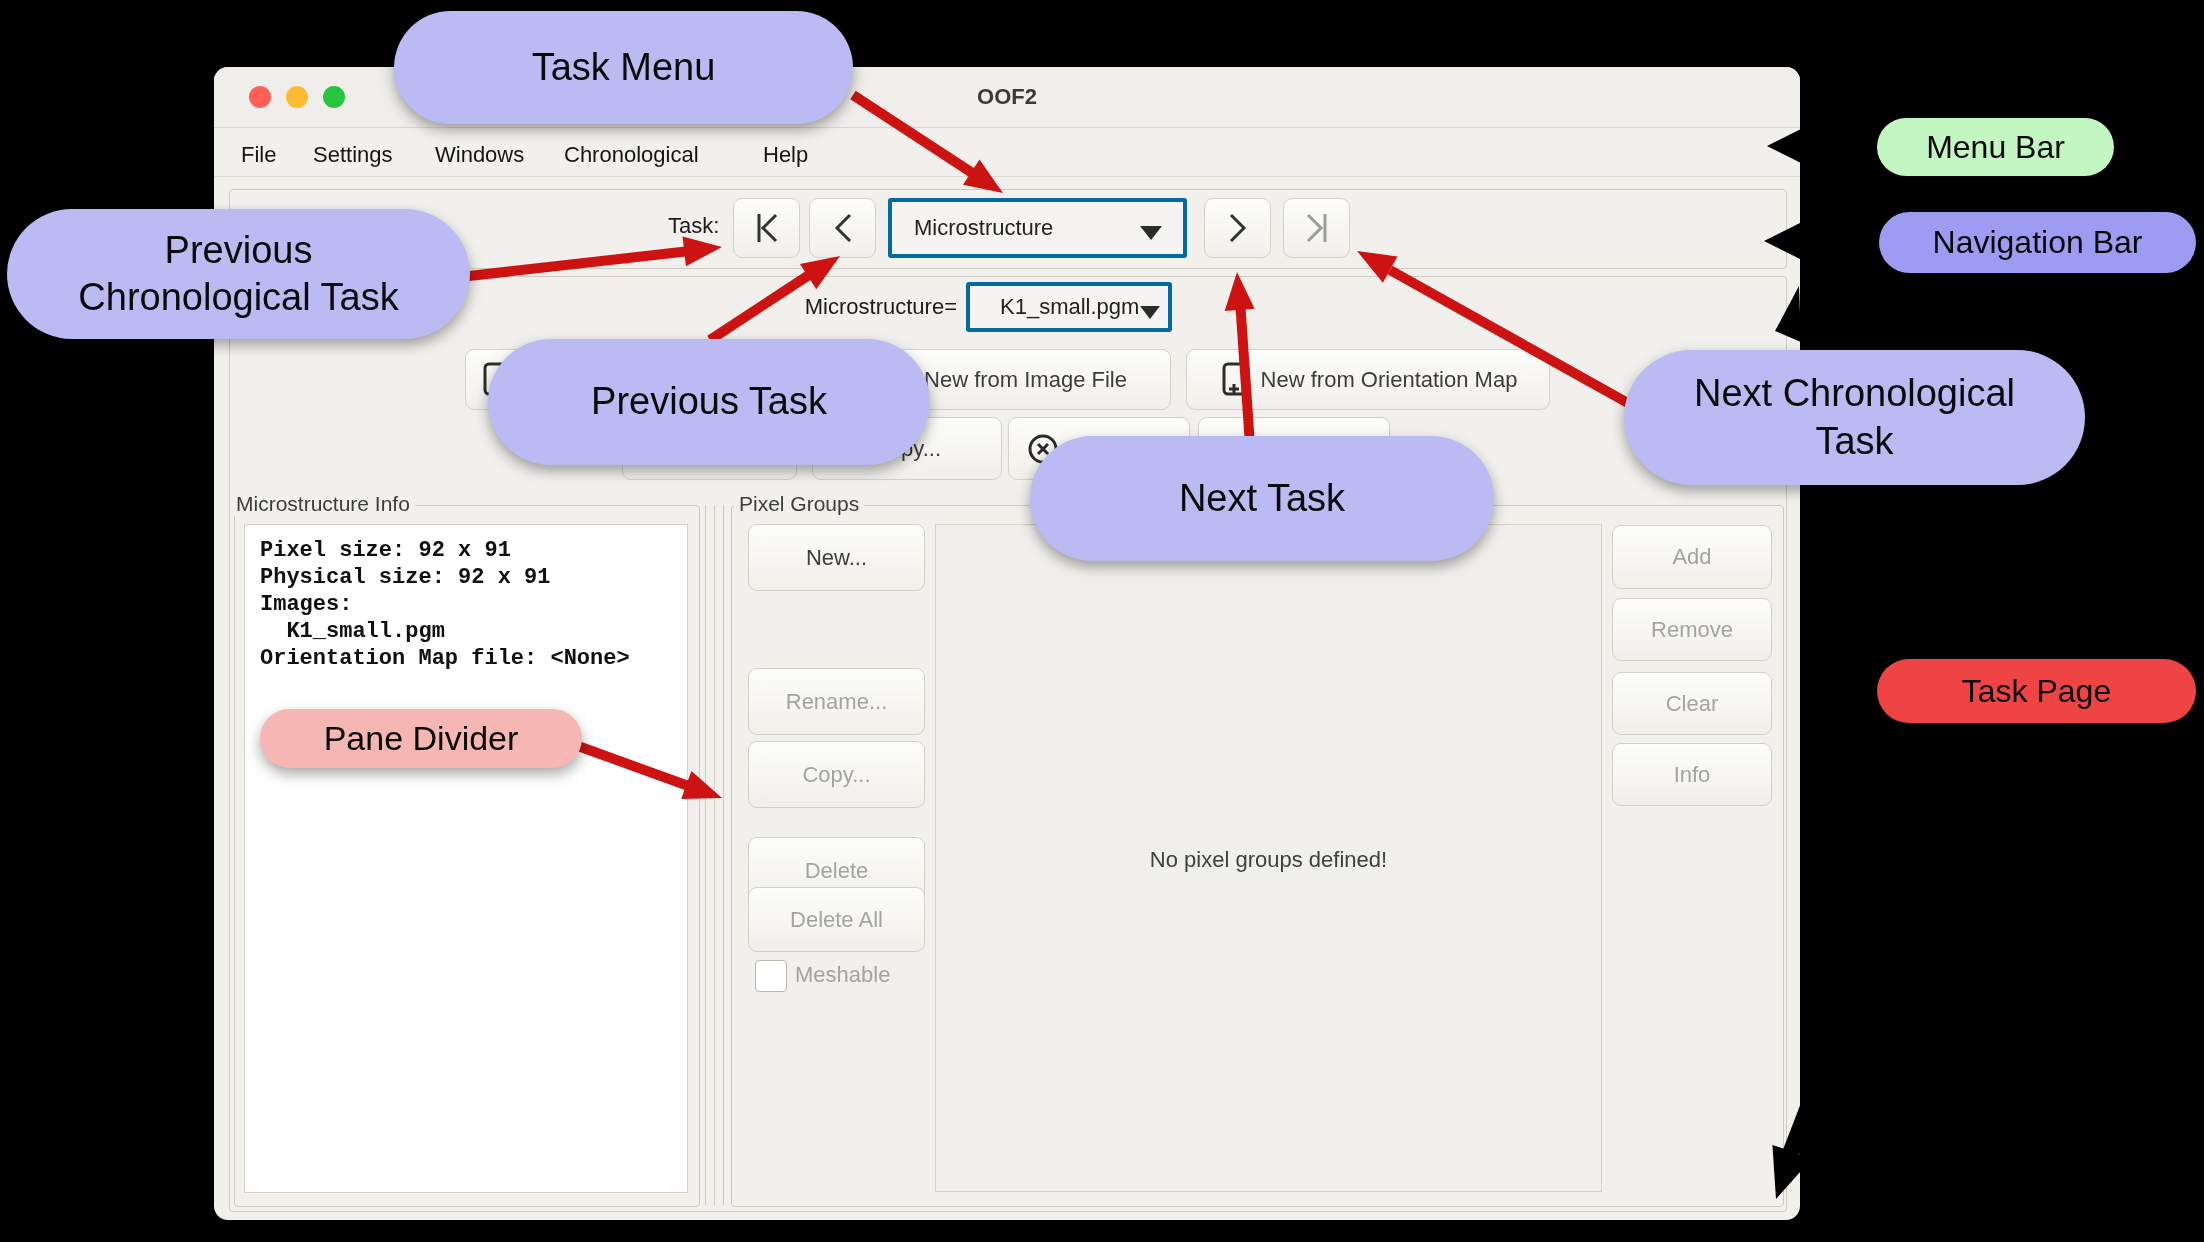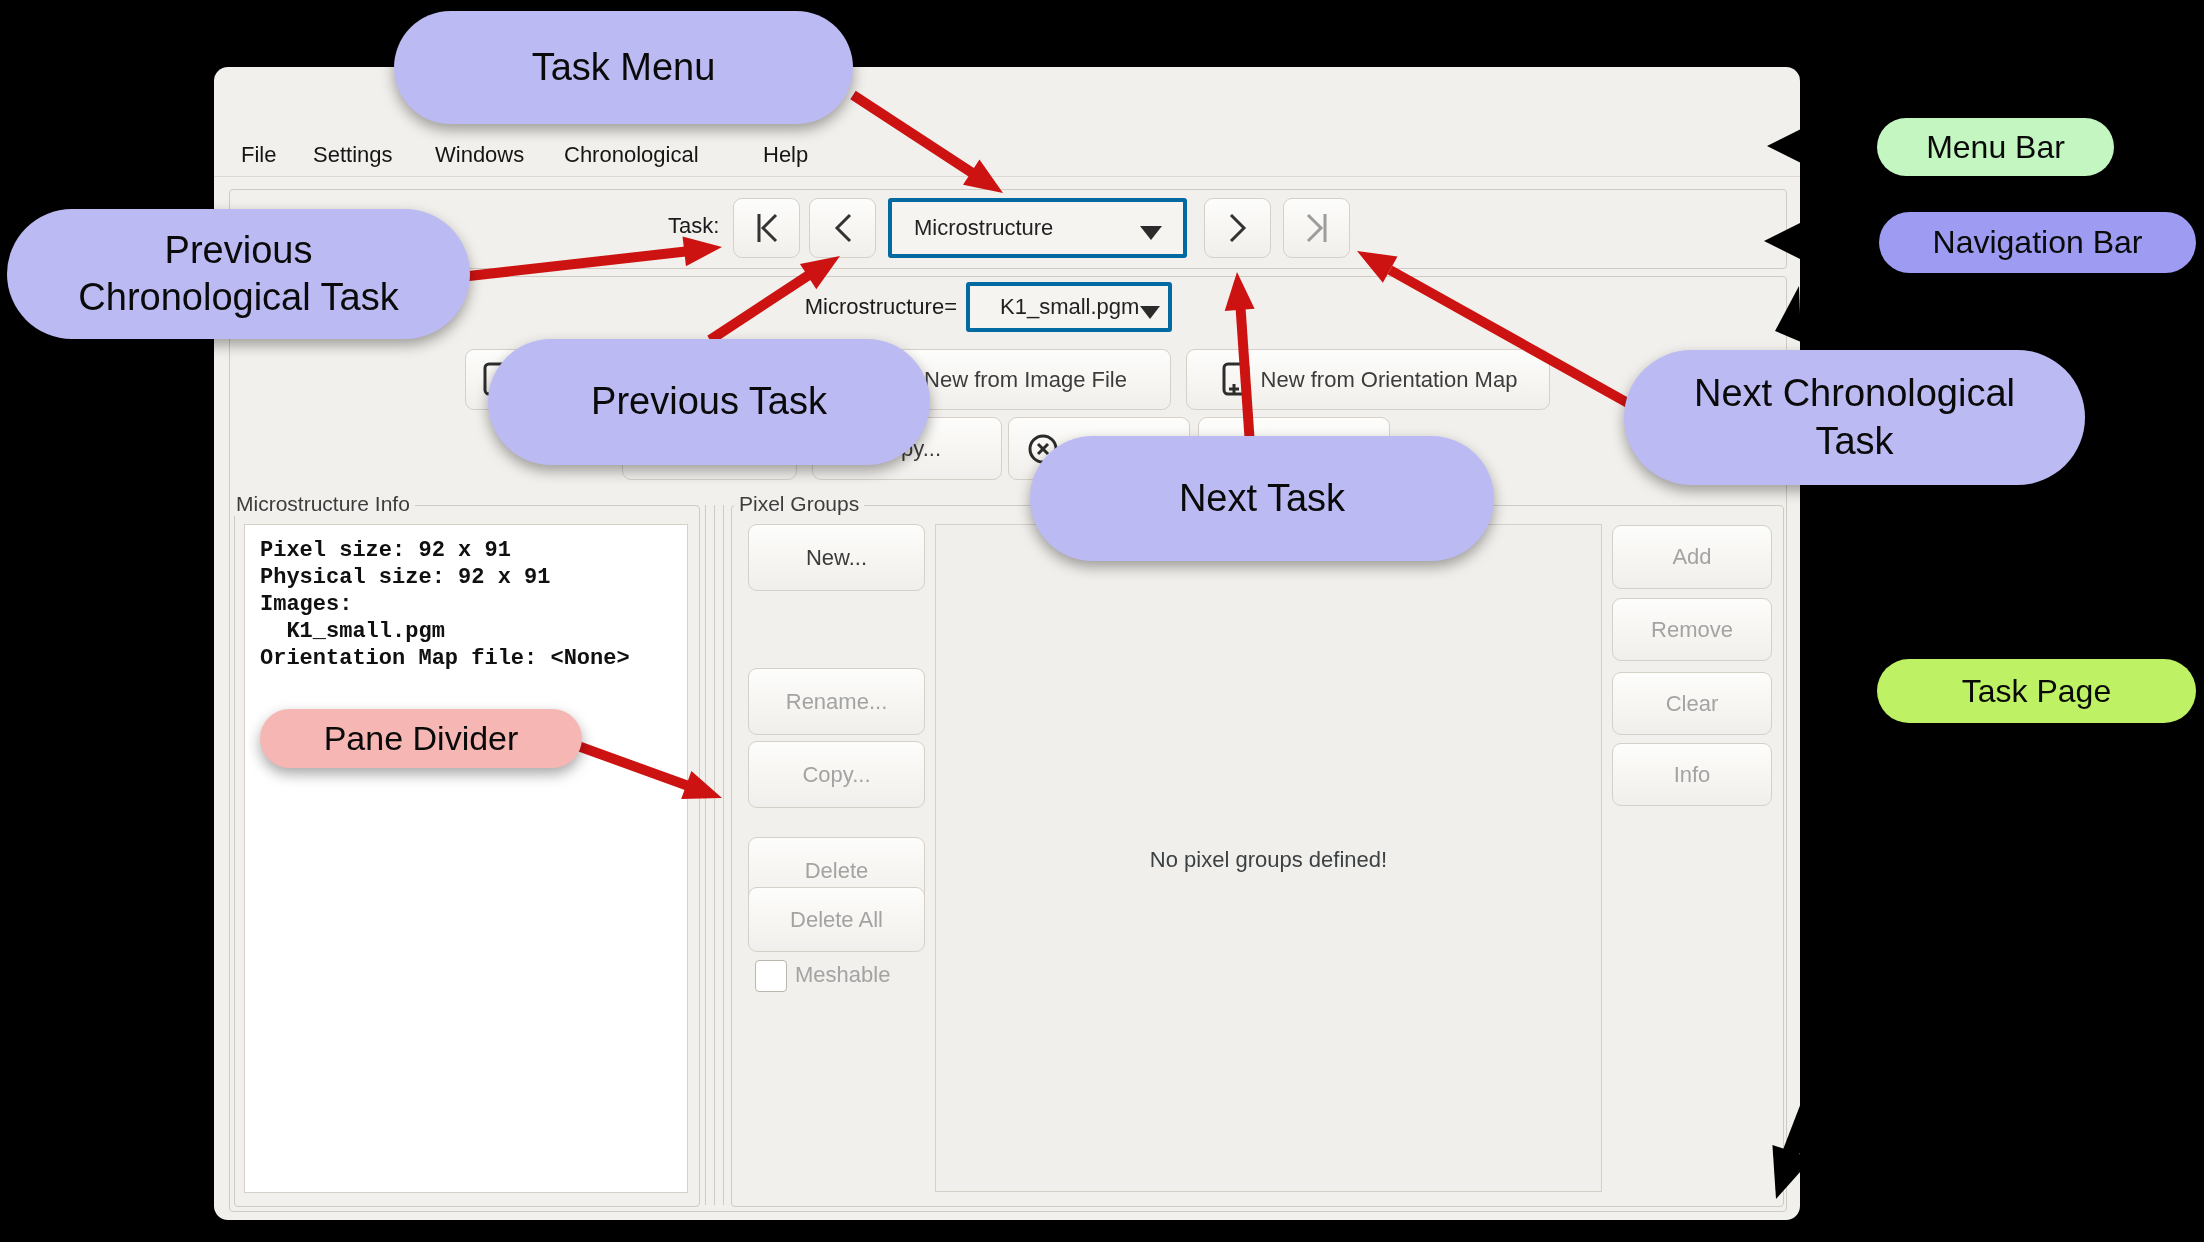--- a/index.html
+++ b/index.html
@@ -36,20 +36,26 @@
            text-align:center;color:#0a0a0a;box-shadow:0 6px 14px rgba(0,0,0,0.35);}
   .big{font-size:38px;line-height:1.25;}
   .pill{font-size:32px;}
   #svg-arrows{position:absolute;left:0;top:0;z-index:5;pointer-events:none;}
 </style>
 </head>
 <body>
 
 <div id="window">
 
+  <div id="titlebar">
+    <div class="light" style="left:35px;background:#ff5f57;"></div>
+    <div class="light" style="left:72px;background:#febb31;"></div>
+    <div class="light" style="left:109px;background:#27c53f;"></div>
+    <div id="win-title">OOF2</div>
+  </div>
 
   <div class="menu-item" style="left:27px;">File</div>
   <div class="menu-item" style="left:99px;">Settings</div>
   <div class="menu-item" style="left:221px;">Windows</div>
   <div class="menu-item" style="left:350px;">Chronological</div>
   <div class="menu-item" style="left:549px;">Help</div>
   <div id="menubar-line"></div>
 
   <div class="frame" style="left:15px;top:122px;width:1556px;height:78px;"></div>
   <div class="abs" style="left:454px;top:146px;font-size:22px;color:#1a1a1a;">Task:</div>
@@ -231,13 +237,13 @@
 </svg>
 
 <div class="callout big" style="left:394px;top:11px;width:459px;height:113px;border-radius:57px;background:#bcbaf3;">Task Menu</div>
 <div class="callout big" style="left:7px;top:209px;width:463px;height:130px;border-radius:65px;background:#bcbaf3;padding:0 48px;box-sizing:border-box;">Previous Chronological Task</div>
 <div class="callout big" style="left:488px;top:339px;width:442px;height:126px;border-radius:63px;background:#bcbaf3;">Previous Task</div>
 <div class="callout big" style="left:1030px;top:436px;width:464px;height:125px;border-radius:63px;background:#bcbaf3;text-align:right;">Next Task</div>
 <div class="callout big" style="left:1624px;top:350px;width:461px;height:135px;border-radius:68px;background:#bcbaf3;padding:0 52px;box-sizing:border-box;">Next Chronological Task</div>
 <div class="callout" style="left:260px;top:709px;width:322px;height:59px;border-radius:30px;background:#f6b6b3;font-size:34px;">Pane Divider</div>
 <div class="callout pill" style="left:1877px;top:118px;width:237px;height:58px;border-radius:29px;background:#c4f6c2;box-shadow:none;">Menu Bar</div>
 <div class="callout pill" style="left:1879px;top:212px;width:317px;height:61px;border-radius:31px;background:#9e9cf2;box-shadow:none;">Navigation Bar</div>
-<div class="callout pill" style="left:1877px;top:659px;width:319px;height:64px;border-radius:32px;background:#bef264;box-shadow:none;">Task Page</div>
+<div class="callout pill" style="left:1877px;top:659px;width:319px;height:64px;border-radius:32px;background:#ef4444;box-shadow:none;">Task Page</div>
 
 </body></html>

